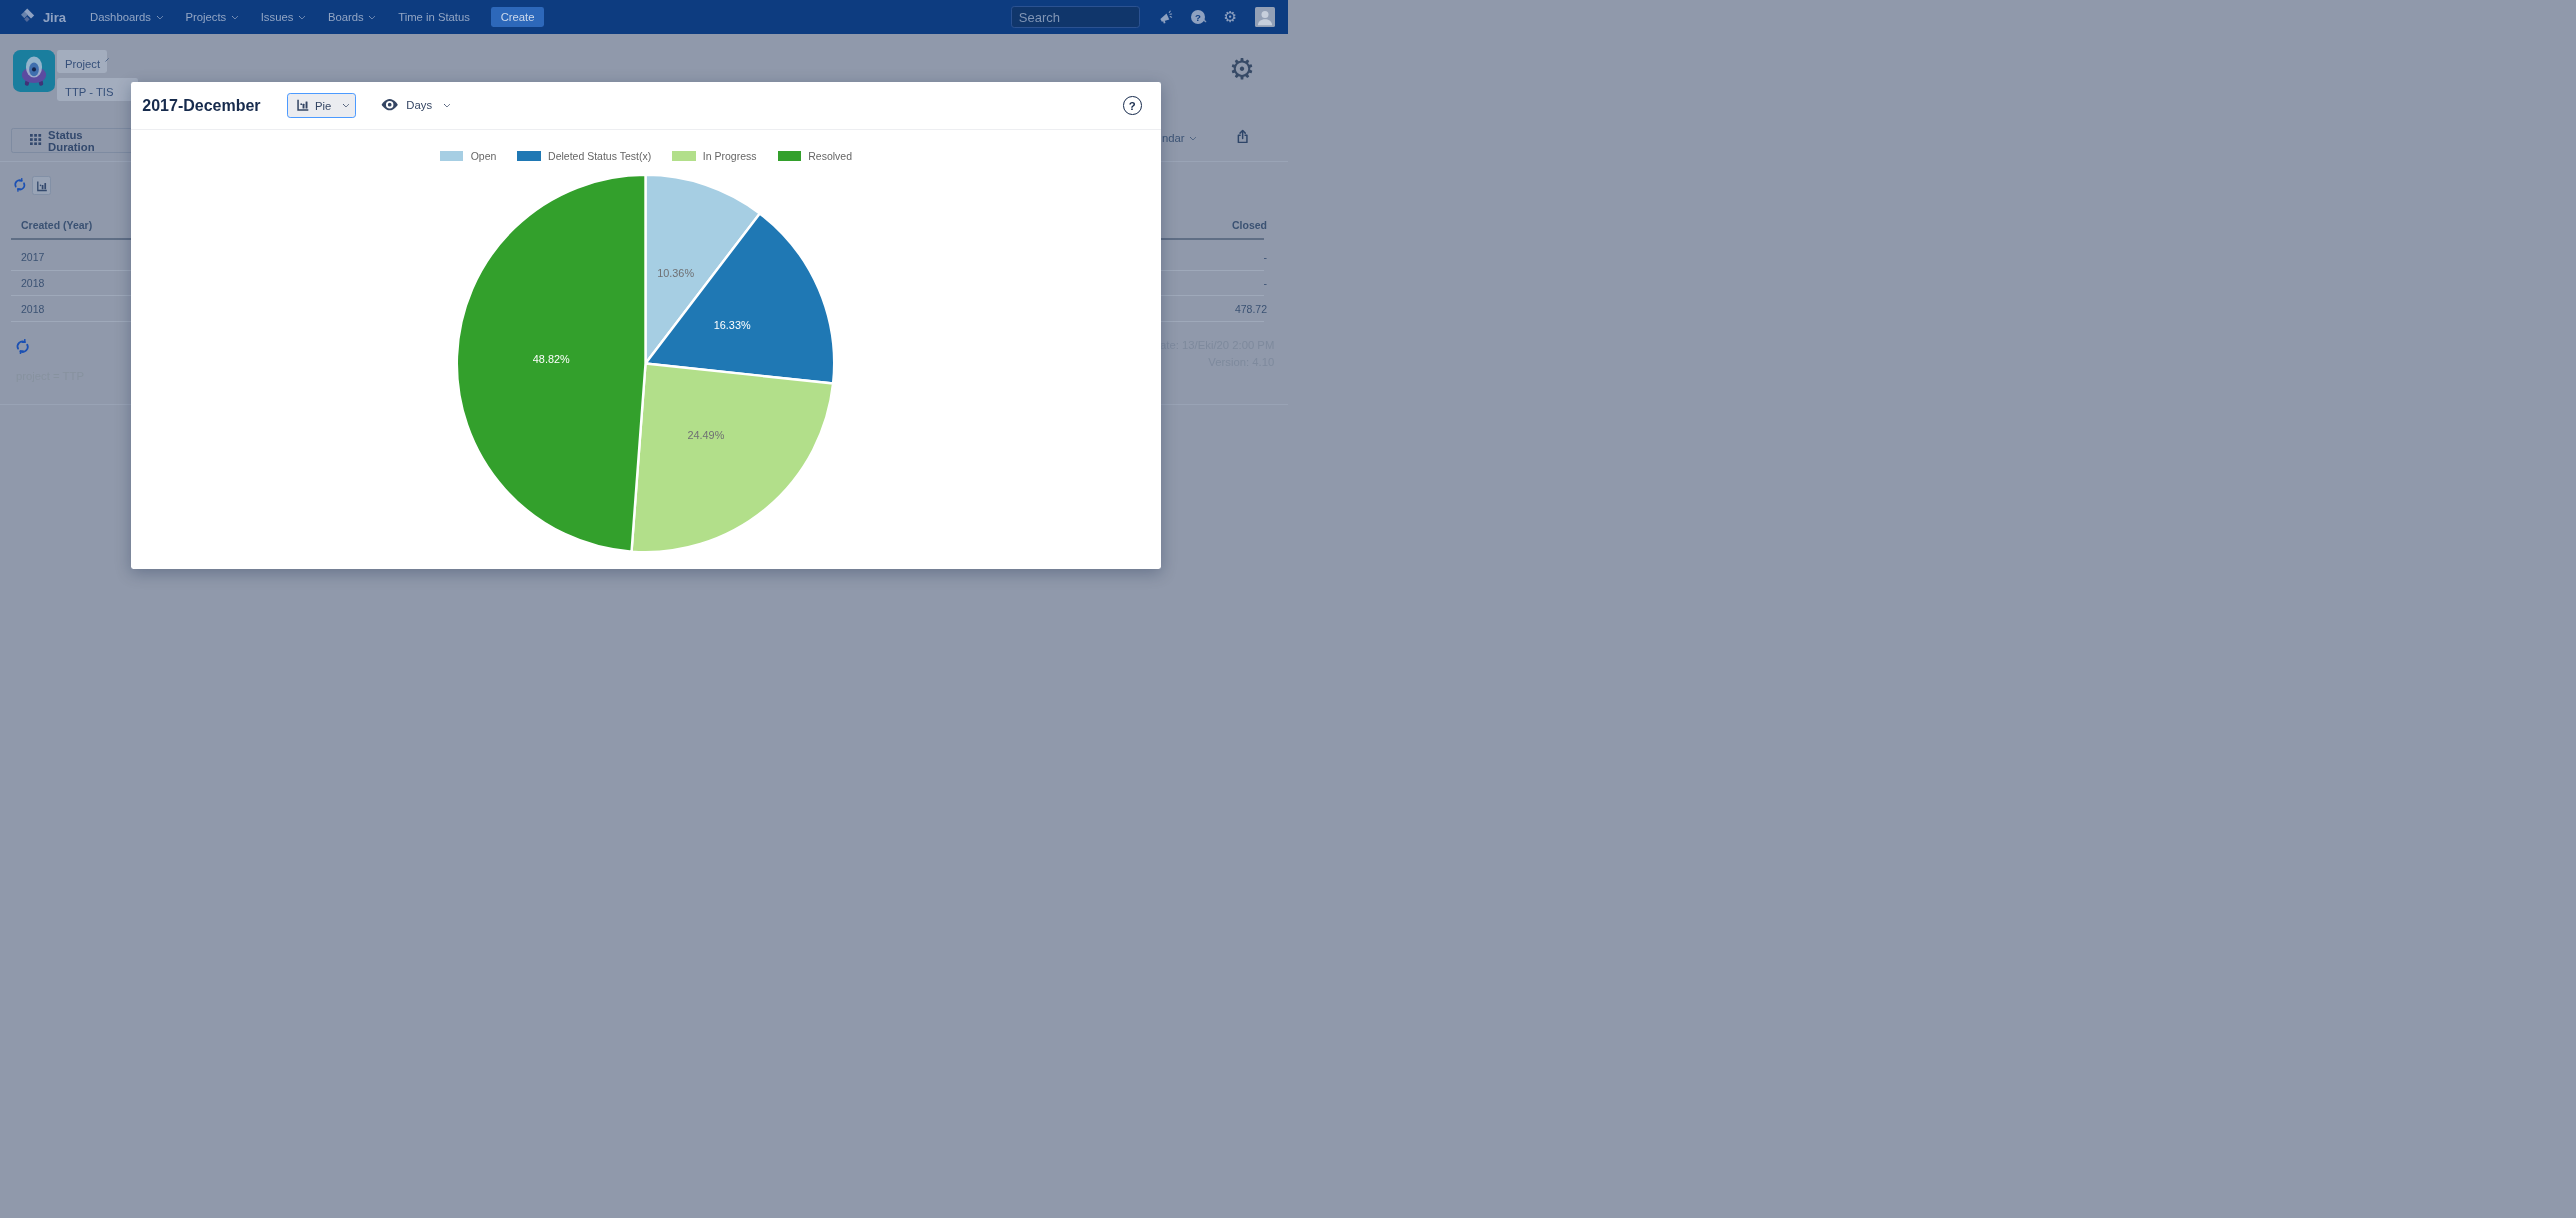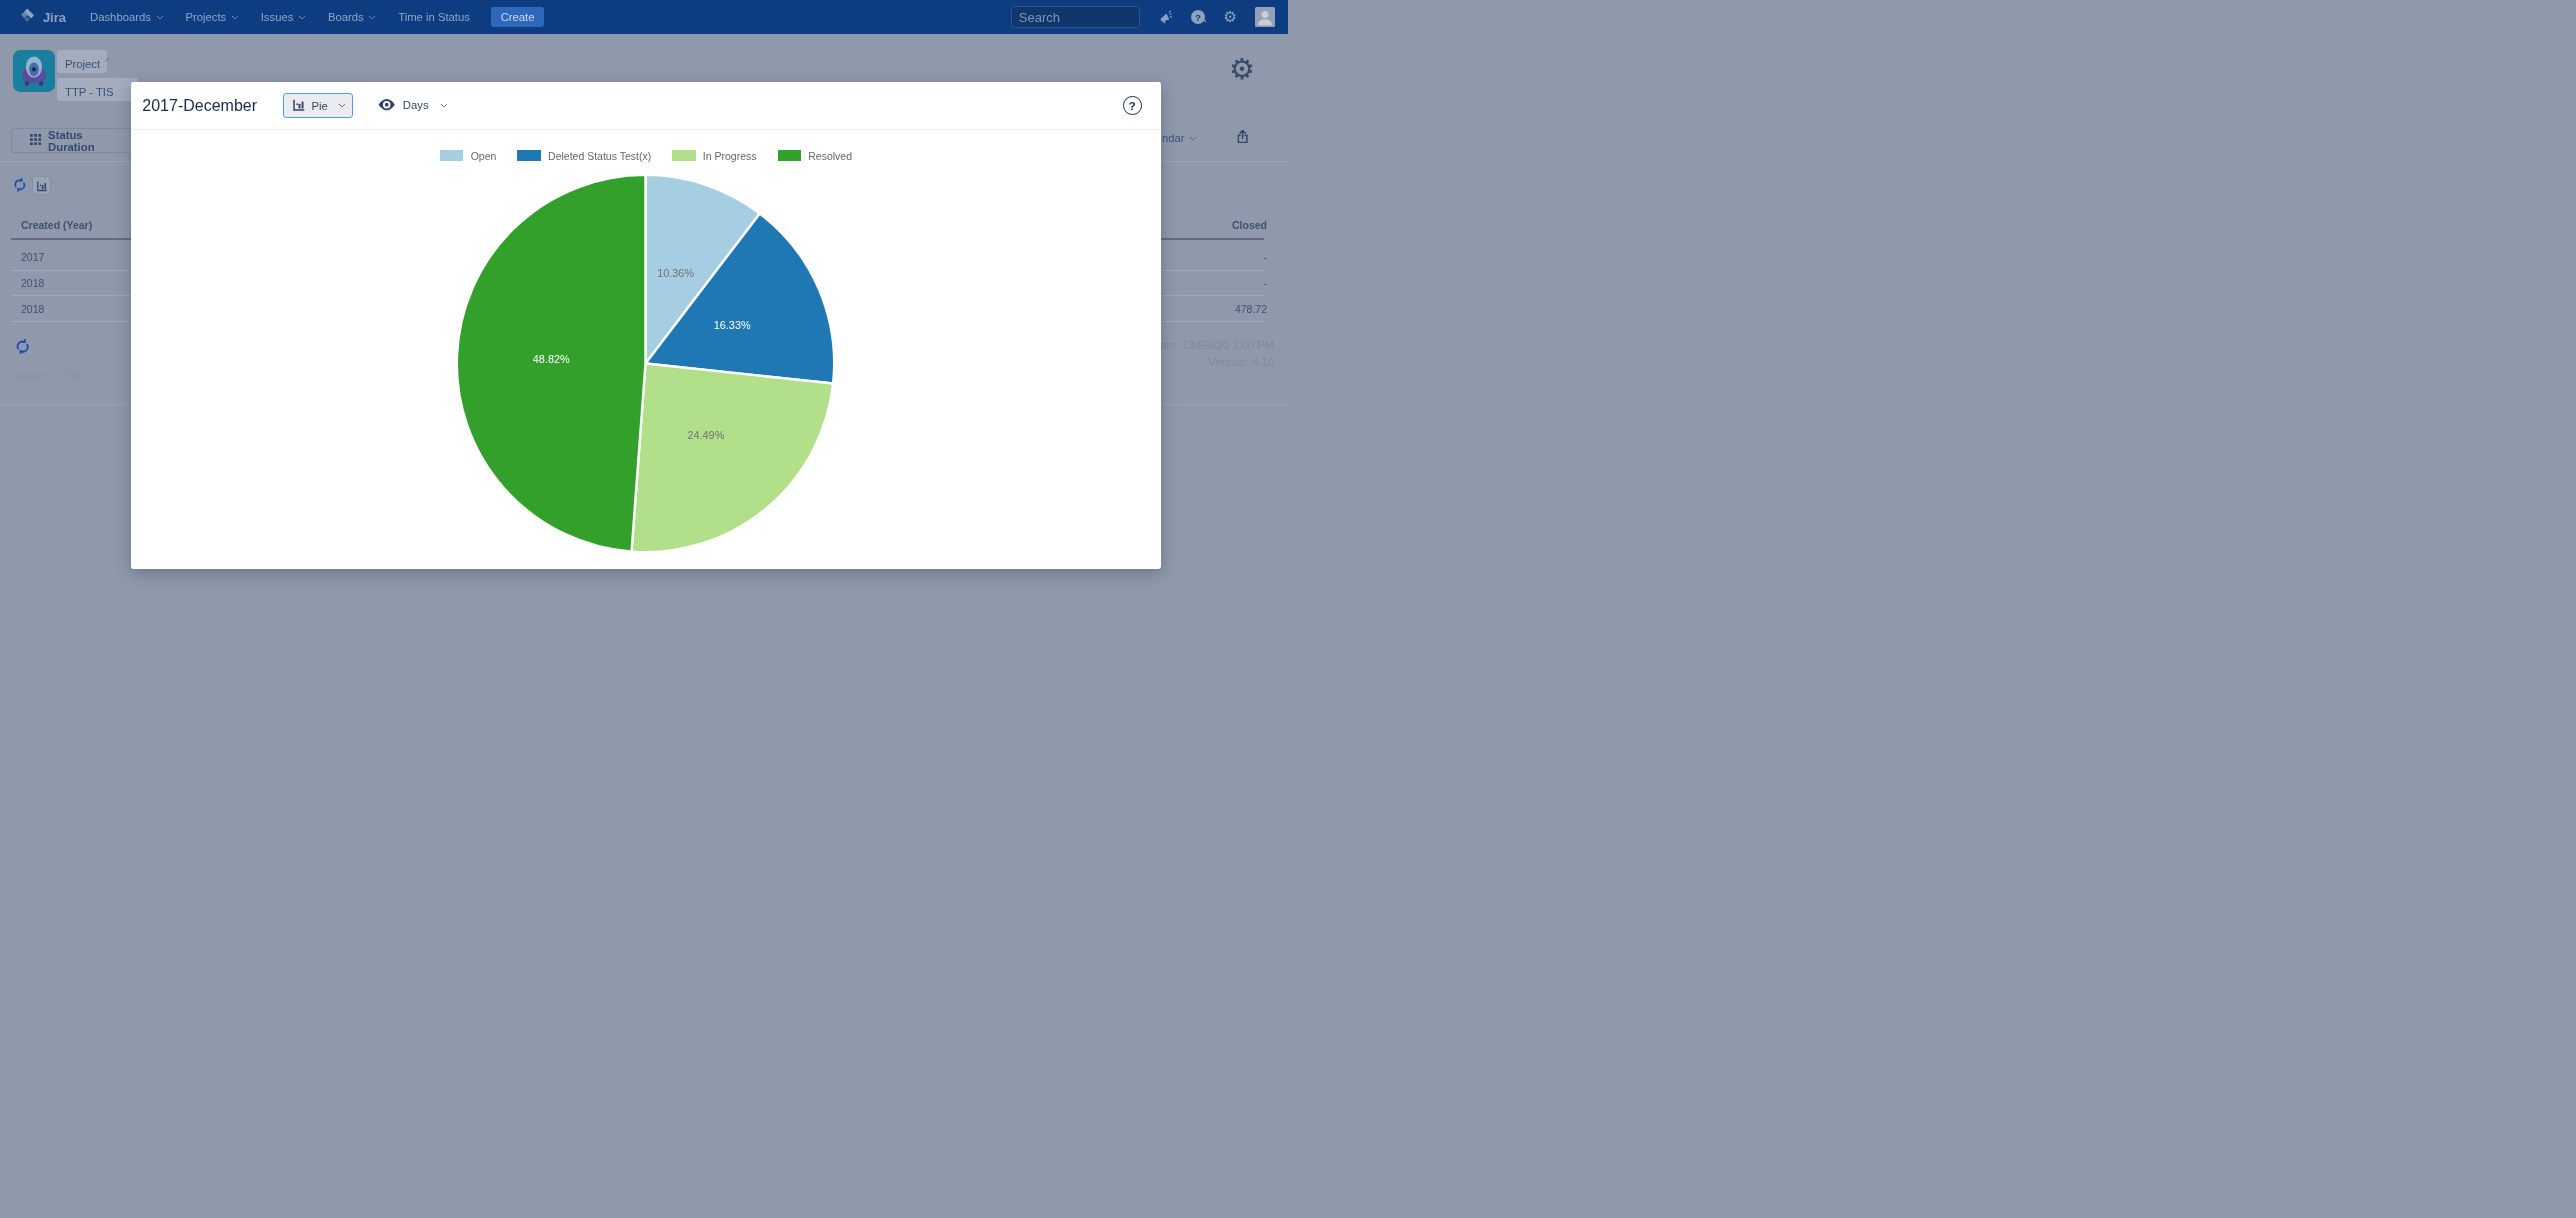--- a/index.html
+++ b/index.html
@@ -61,31 +61,31 @@
   .export-ic { position:absolute; left:1235px; top:129px; width:15.3px; height:15.3px; color:#2e4568; cursor:pointer; }
   .page-gear { position:absolute; left:1229px; top:55px; font-size:29px; color:#374a66; cursor:pointer; line-height:1; }
   .rpt-date { position:absolute; right:13.7px; top:339px; font-size:11.3px; color:#7e8a9d; }
   .rpt-ver  { position:absolute; right:13.7px; top:356px; font-size:11.3px; color:#7e8a9d; }
 
   
   .modal { position:absolute; left:131px; top:82px; width:1030px; height:487px; background:#ffffff;
            border-radius:2.4px; box-shadow:0 4px 16px rgba(9,30,66,.3); }
   .modal-head { position:absolute; left:0; top:0; width:100%; height:48px; display:flex; align-items:center;
                 padding:0 19.4px 0 11.3px; border-bottom:0.8px solid #edeef1; }
-  .modal-title { font-size:16px; font-weight:normal; color:#172b4d; }
+  .modal-title { font-size:16px; font-weight:bold; color:#172b4d; }
   .pie-btn { margin-left:26px; display:flex; align-items:center; gap:5.7px; background:#ebecf0;
              border:1.6px solid #4c9aff; border-radius:3.2px; padding:4px 8px; font-size:11.3px;
              color:#344563; cursor:pointer; }
   .days-dd { margin-left:24px; display:flex; align-items:center; gap:6.5px; font-size:11.3px; color:#344563; cursor:pointer; }
   .modal-help { margin-left:auto; width:18.6px; height:18.6px; border:1.6px solid #172b4d; border-radius:50%;
                 color:#172b4d; font-size:11.3px; font-weight:bold; display:flex; align-items:center;
                 justify-content:center; cursor:pointer; }
   .legend { position:absolute; left:0; top:68px; width:100%; display:flex; justify-content:center;
             align-items:center; gap:21px; }
-  .legend-item { display:flex; gap:7.3px; cursor:pointer; }
+  .legend-item { display:flex; align-items:center; gap:7.3px; cursor:pointer; }
   .legend-swatch { width:23.4px; height:10.5px; display:inline-block; }
   .legend-label { font-size:10.5px; color:#666666; }
   .pie-wrap { position:absolute; left:321px; top:88px; width:387px; height:387px; }
   .pie-label { font-size:13.5px; font-family:"Liberation Sans", sans-serif; }
 </style>
 </head>
 <body>
 
 <div class="navbar">
   <div class="brand">

